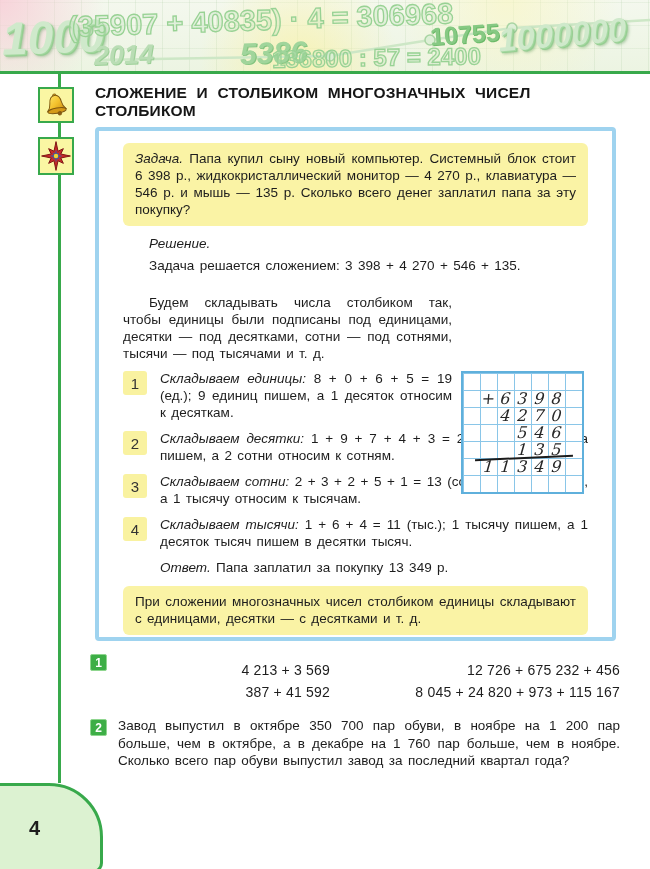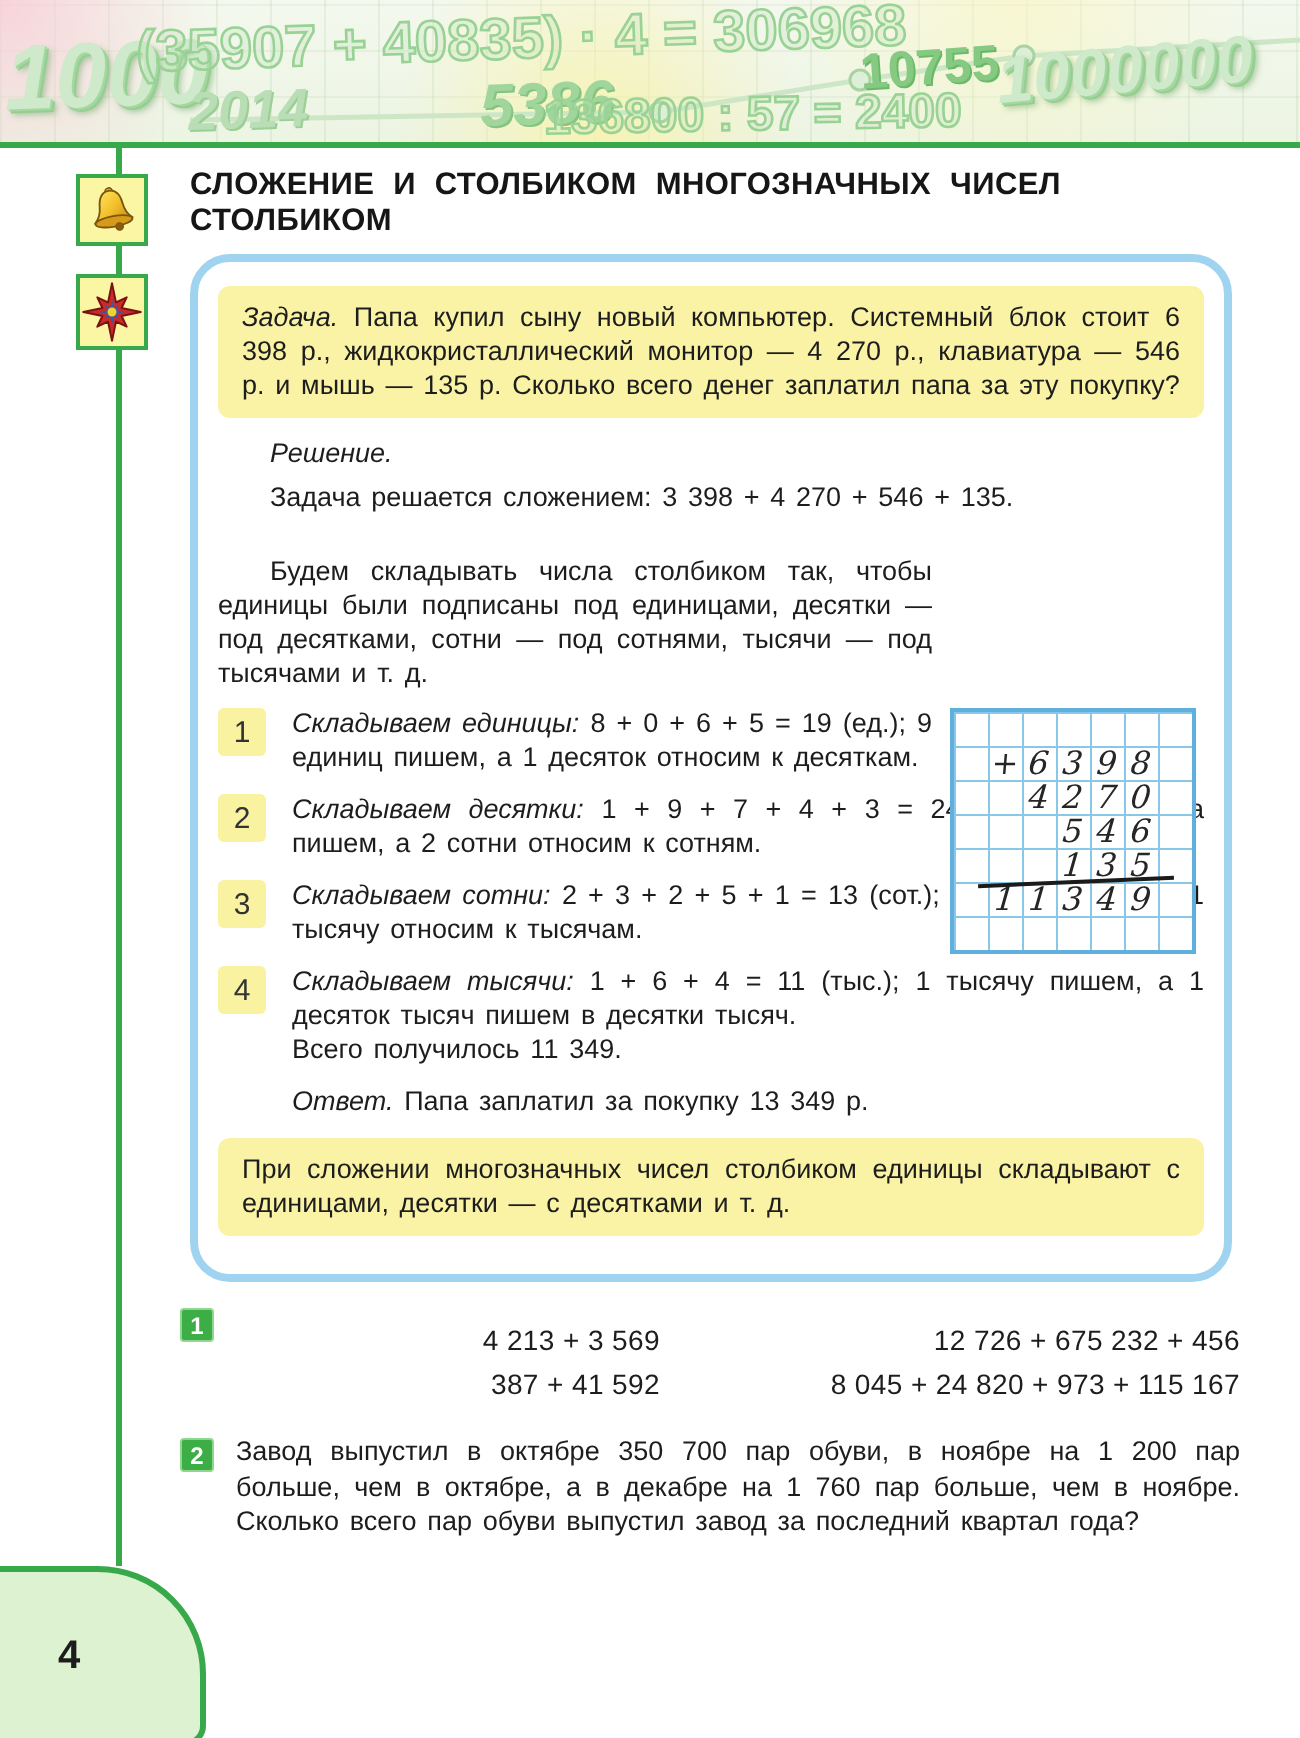--- a/index.html
+++ b/index.html
@@ -44,22 +44,22 @@
   
   .title {
     position:absolute; left:95px; top:84px; width:525px;
     font-size:15.5px; font-weight:bold; color:#161616;
     word-spacing:0.32em; letter-spacing:0.2px;
   }
 
   
   .lesson-box {
     position:absolute; left:95px; top:127px; width:521px; height:514px;
-    border:4px solid #9fd3ef; border-radius:20px; background:#ffffff;
-    padding:12px 10px; overflow:hidden;
+    border:4px solid #9fd3ef; border-radius:4px; background:#ffffff;
+    padding:12px 24px; overflow:hidden;
   }
   .ybox {
     background:#faf3a5; border-radius:6px; padding:7px 12px 8px;
     font-size:13.5px; line-height:17px; text-align:justify; word-spacing:0.12em;
   }
   .task-box { margin-bottom:9px; }
   .lesson-box i { font-style:italic; }
   .solution { position:relative; }
   .p { font-size:13.5px; line-height:17px; text-align:justify; word-spacing:0.12em; margin-bottom:5px; }
   .indent { text-indent:26px; }
@@ -251,21 +251,20 @@
         <i>Складываем сотни:</i>
         <span>2 + 3 + 2 + 5 + 1 = 13 (сот.); 3 сотни пишем, а 1 тысячу относим к тысячам.</span>
       </div>
     </div>
 
     <div class="step">
       <div class="step-num">4</div>
       <div class="step-text">
         <i>Складываем тысячи:</i>
         <span>1 + 6 + 4 = 11 (тыс.); 1 тысячу пишем, а 1 десяток тысяч пишем в десятки тысяч.</span>
-        <span class="block">Всего получилось 11 349.</span>
       </div>
     </div>
 
     <p class="p answer">
       <i>Ответ.</i>
       <span>Папа заплатил за покупку 13 349 р.</span>
     </p>
   </div>
 
   <div class="ybox rule-box">

